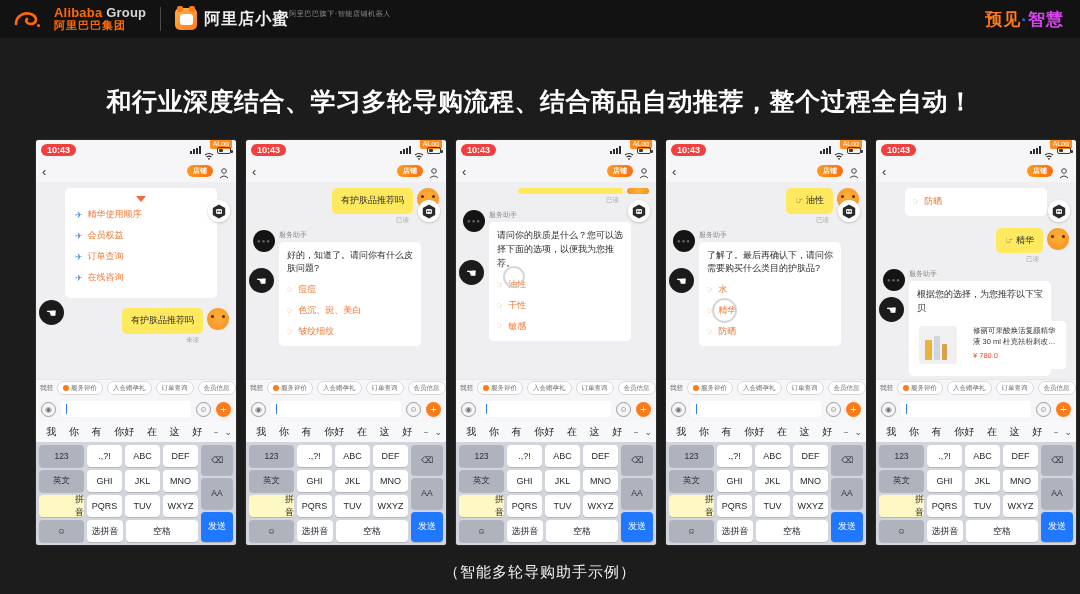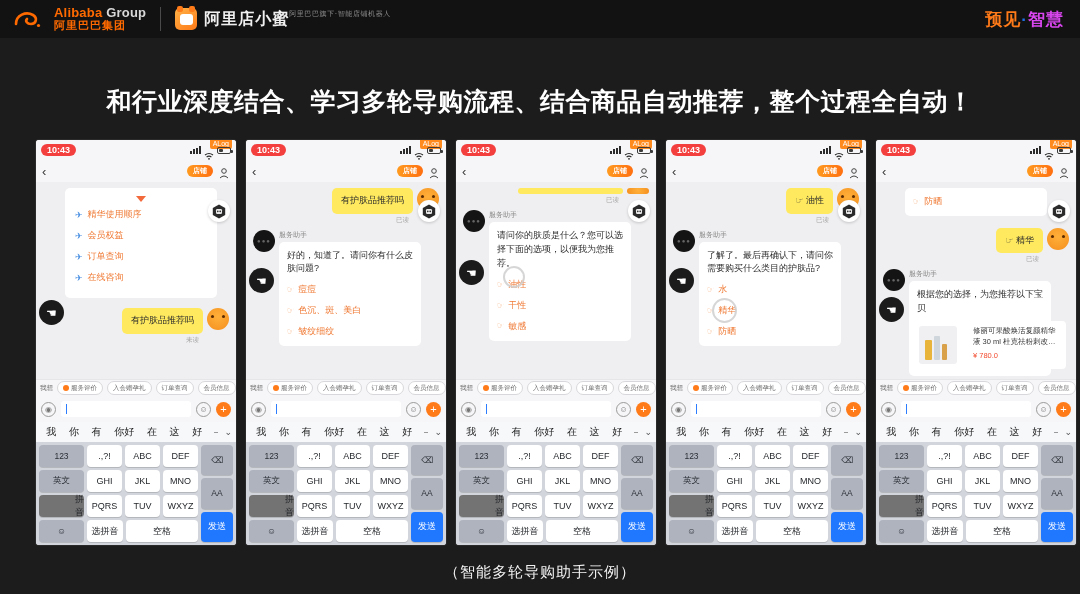--- a/index.html
+++ b/index.html
@@ -243,21 +243,21 @@
   }
   .cand { flex: 1 1 auto; text-align: center; font-size: 10px; color: #222; }
   .cand-end { display:flex; align-items:center; gap:4px; padding-left:3px; color:#555; font-size:9px; }
   .key {
     height: 22px; border-radius: 4px; background: #fff;
     display: flex; align-items: center; justify-content: center;
     font-size: 9px; color: #25282c; flex: 1 1 0;
     box-shadow: 0 1px 0 rgba(0,0,0,.14);
   }
   .key.fn { background: #aeb3bd; color: #2b2f36; font-size: 8.5px; }
-  .key.light { background: #737373; padding-left: 36px; }
+  .key.light { background: #fef9c3; padding-left: 36px; }
   .key.send { background: #1f78ff; color: #fff; font-size: 9px; }
   .kgrid { display:flex; gap:3px; padding: 3px 3px 0 3px; }
   .kcol-left  { flex: 0 0 32px; display:flex; flex-direction:column; gap:3px; }
   .kcol-mid   { flex: 1 1 auto; display:flex; flex-direction:column; gap:3px; }
   .kcol-right { flex: 0 0 32px; display:flex; flex-direction:column; gap:3px; }
   .kmidrow { display:flex; gap:3px; }
   .key.tall { height: 47px; }
 
   
   .caption {

